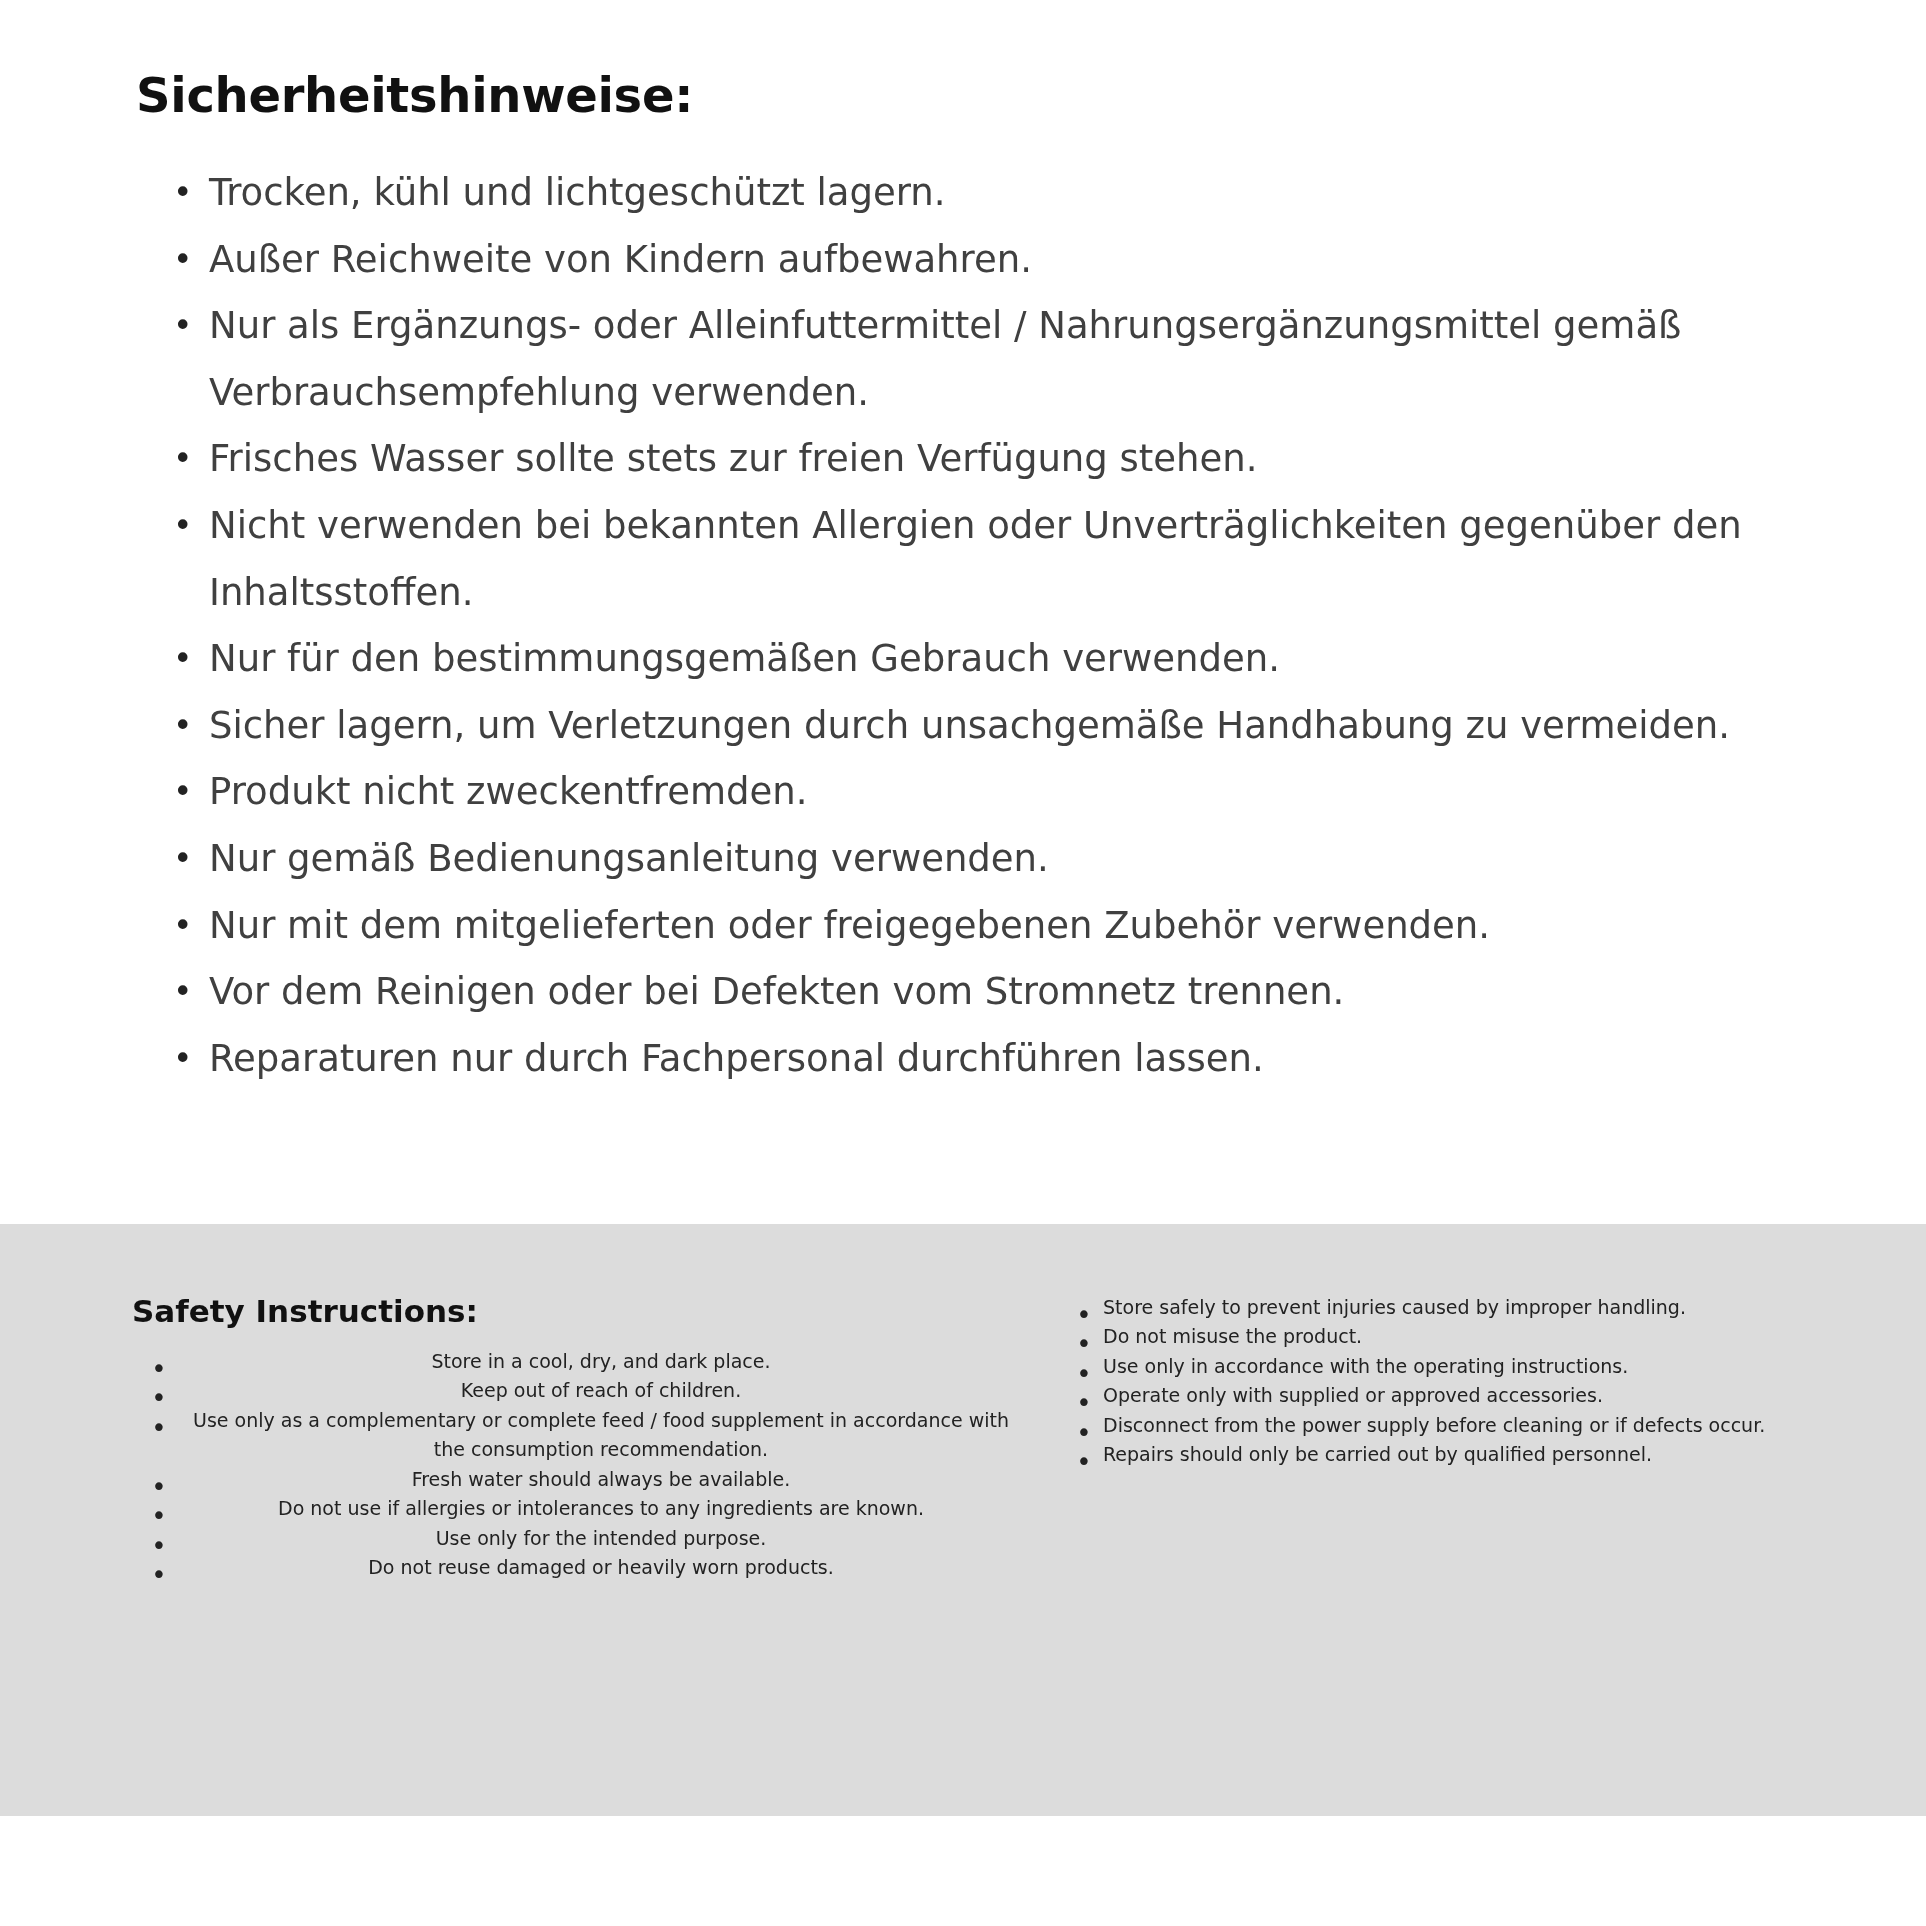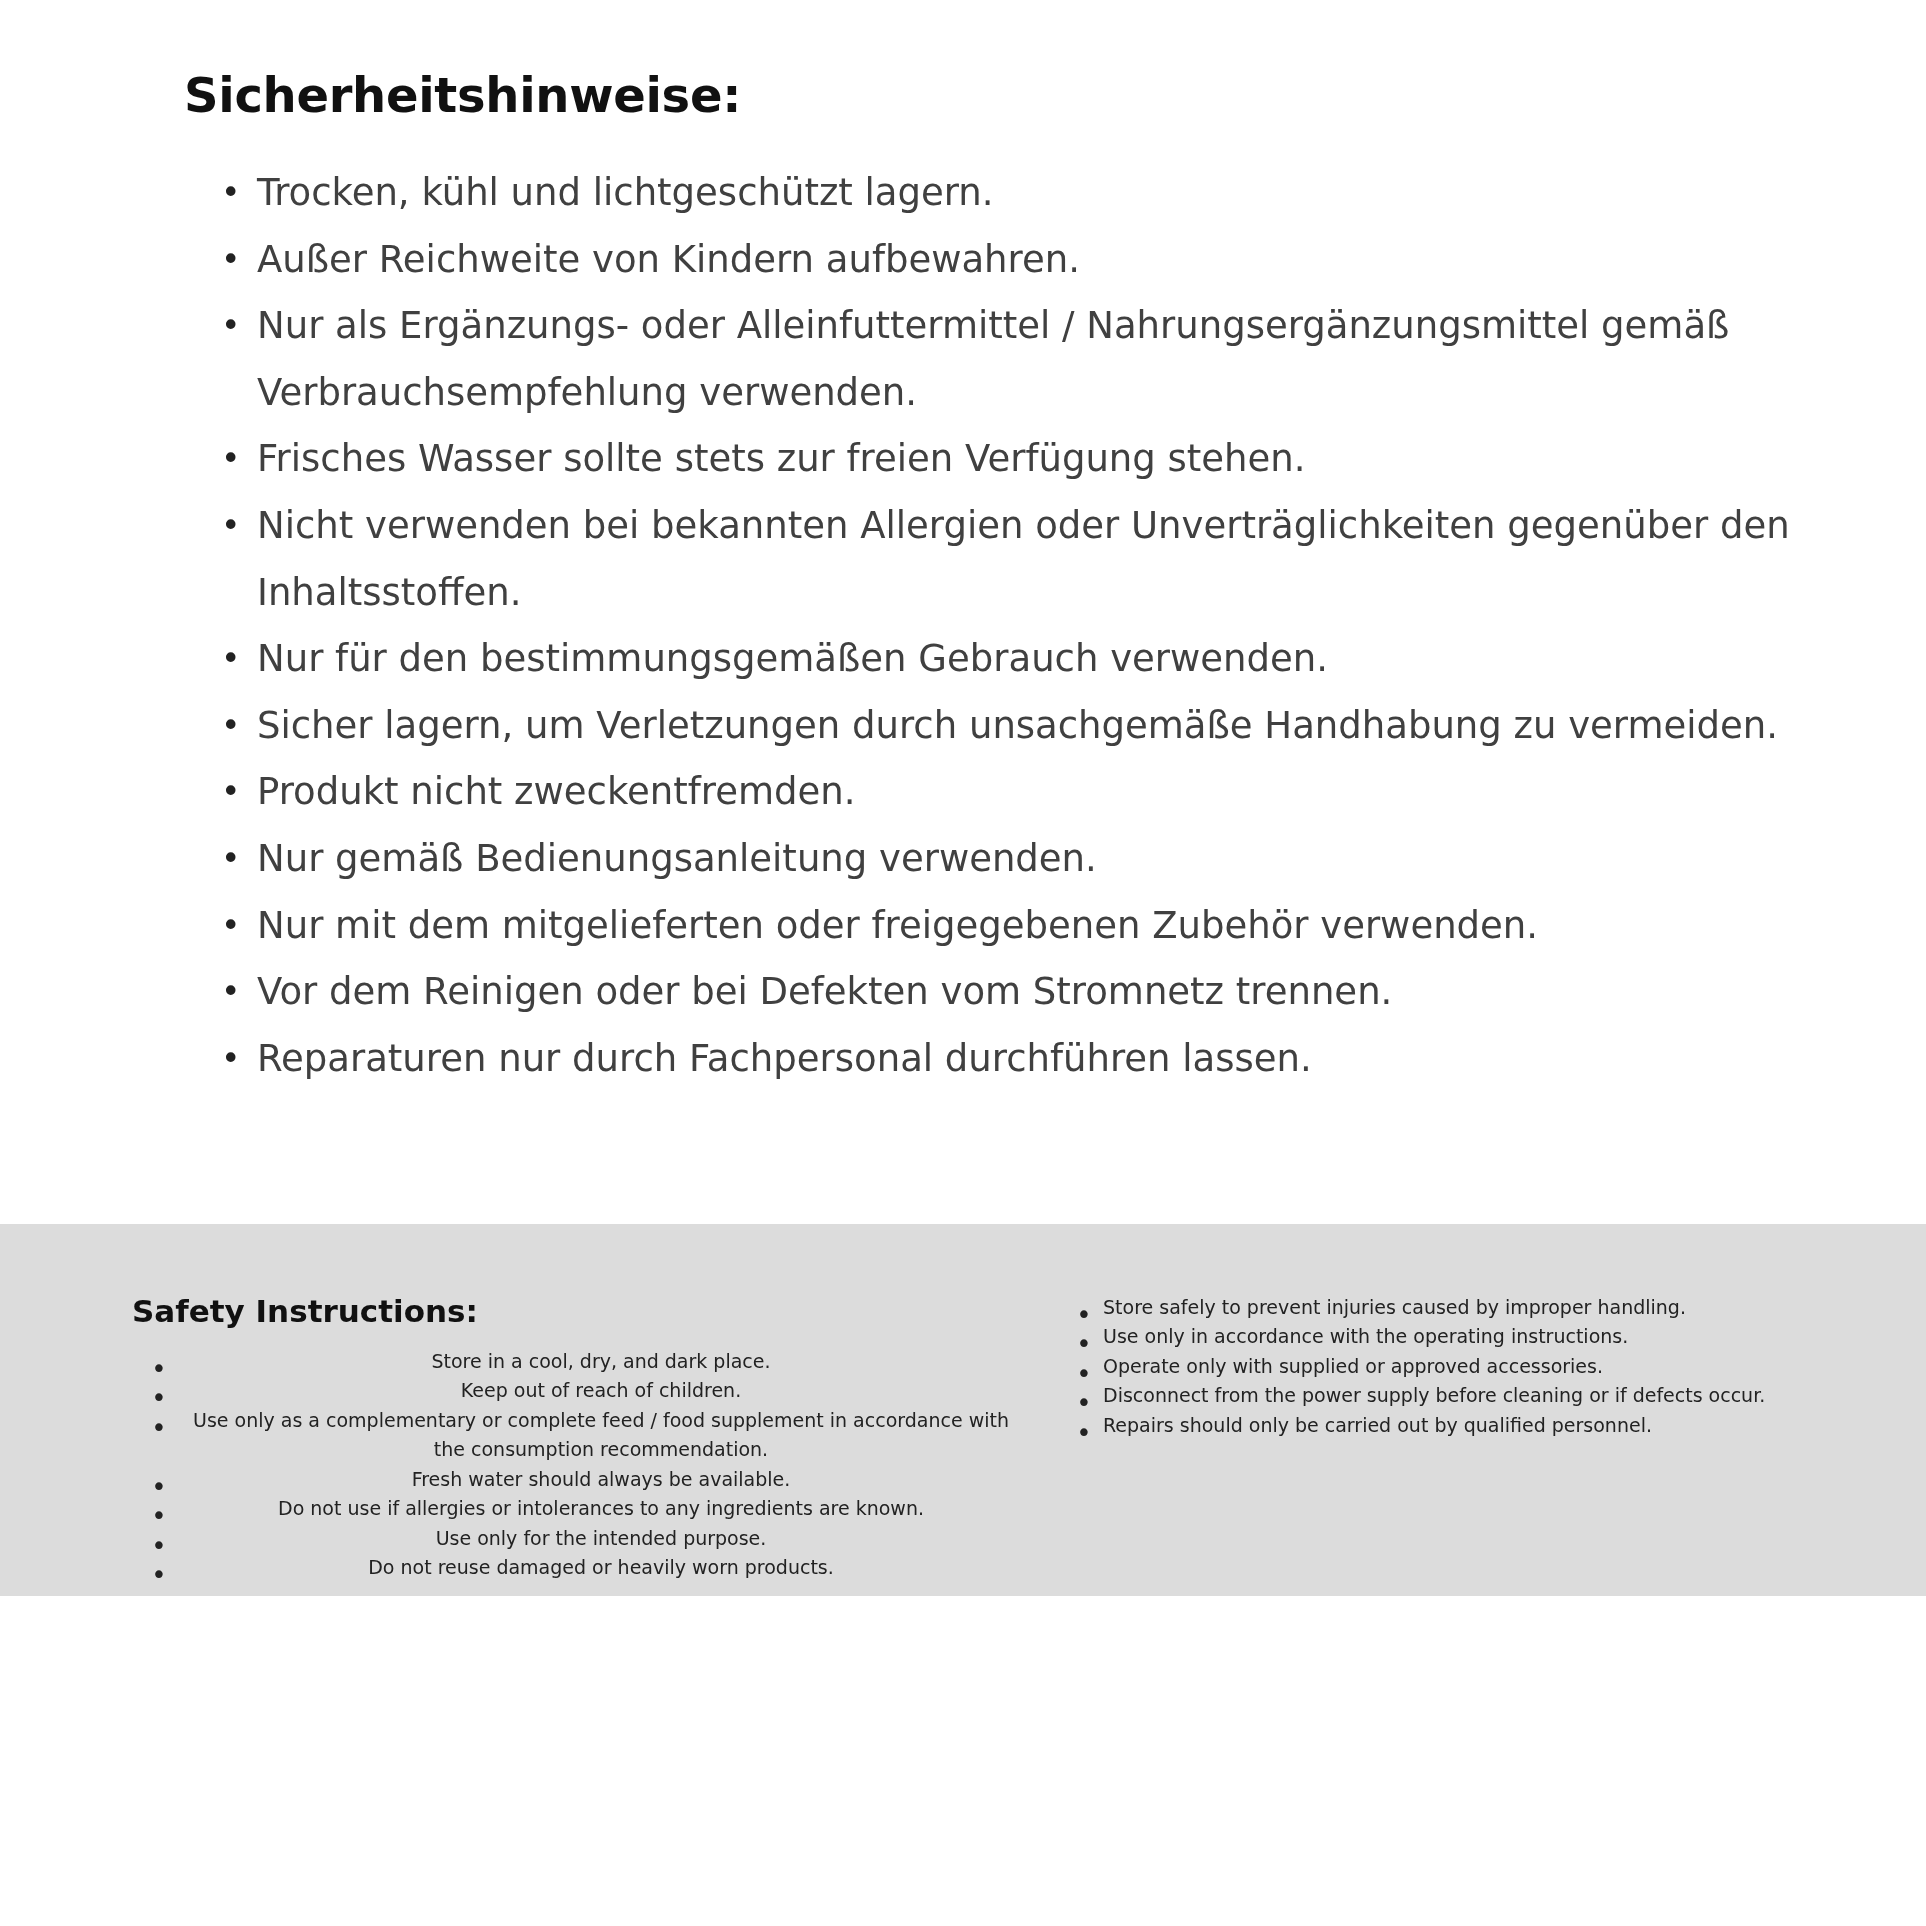--- a/index.html
+++ b/index.html
@@ -11,23 +11,22 @@
   html, body {
     width: 1926px;
     height: 1926px;
     background: var(--background);
     font-family: "DejaVu Sans", "Liberation Sans", sans-serif;
     color: var(--text);
   }
   .page {
     position: relative;
     width: 1926px;
-    height: 1596px;
+    height: 1816px;
     overflow: hidden;
-    padding-left: 48px;
   }
 
   
   .section-german {
     padding: 67px 109px 0 136px;
   }
   .section-german h1 {
     font-size: 48px;
     font-weight: 700;
     color: #111111;
@@ -129,20 +128,21 @@
         <li>Use only as a complementary or complete feed / food supplement in accordance with the consumption recommendation.</li>
         <li>Fresh water should always be available.</li>
         <li>Do not use if allergies or intolerances to any ingredients are known.</li>
         <li>Use only for the intended purpose.</li>
         <li>Do not reuse damaged or heavily worn products.</li>
       </ul>
     </div>
     <div class="col-right">
       <ul class="english-list">
         <li>Store safely to prevent injuries caused by improper handling.</li>
+        <li>Do not misuse the product.</li>
         <li>Use only in accordance with the operating instructions.</li>
         <li>Operate only with supplied or approved accessories.</li>
         <li>Disconnect from the power supply before cleaning or if defects occur.</li>
         <li>Repairs should only be carried out by qualified personnel.</li>
       </ul>
     </div>
   </section>
 
 </div>
 

